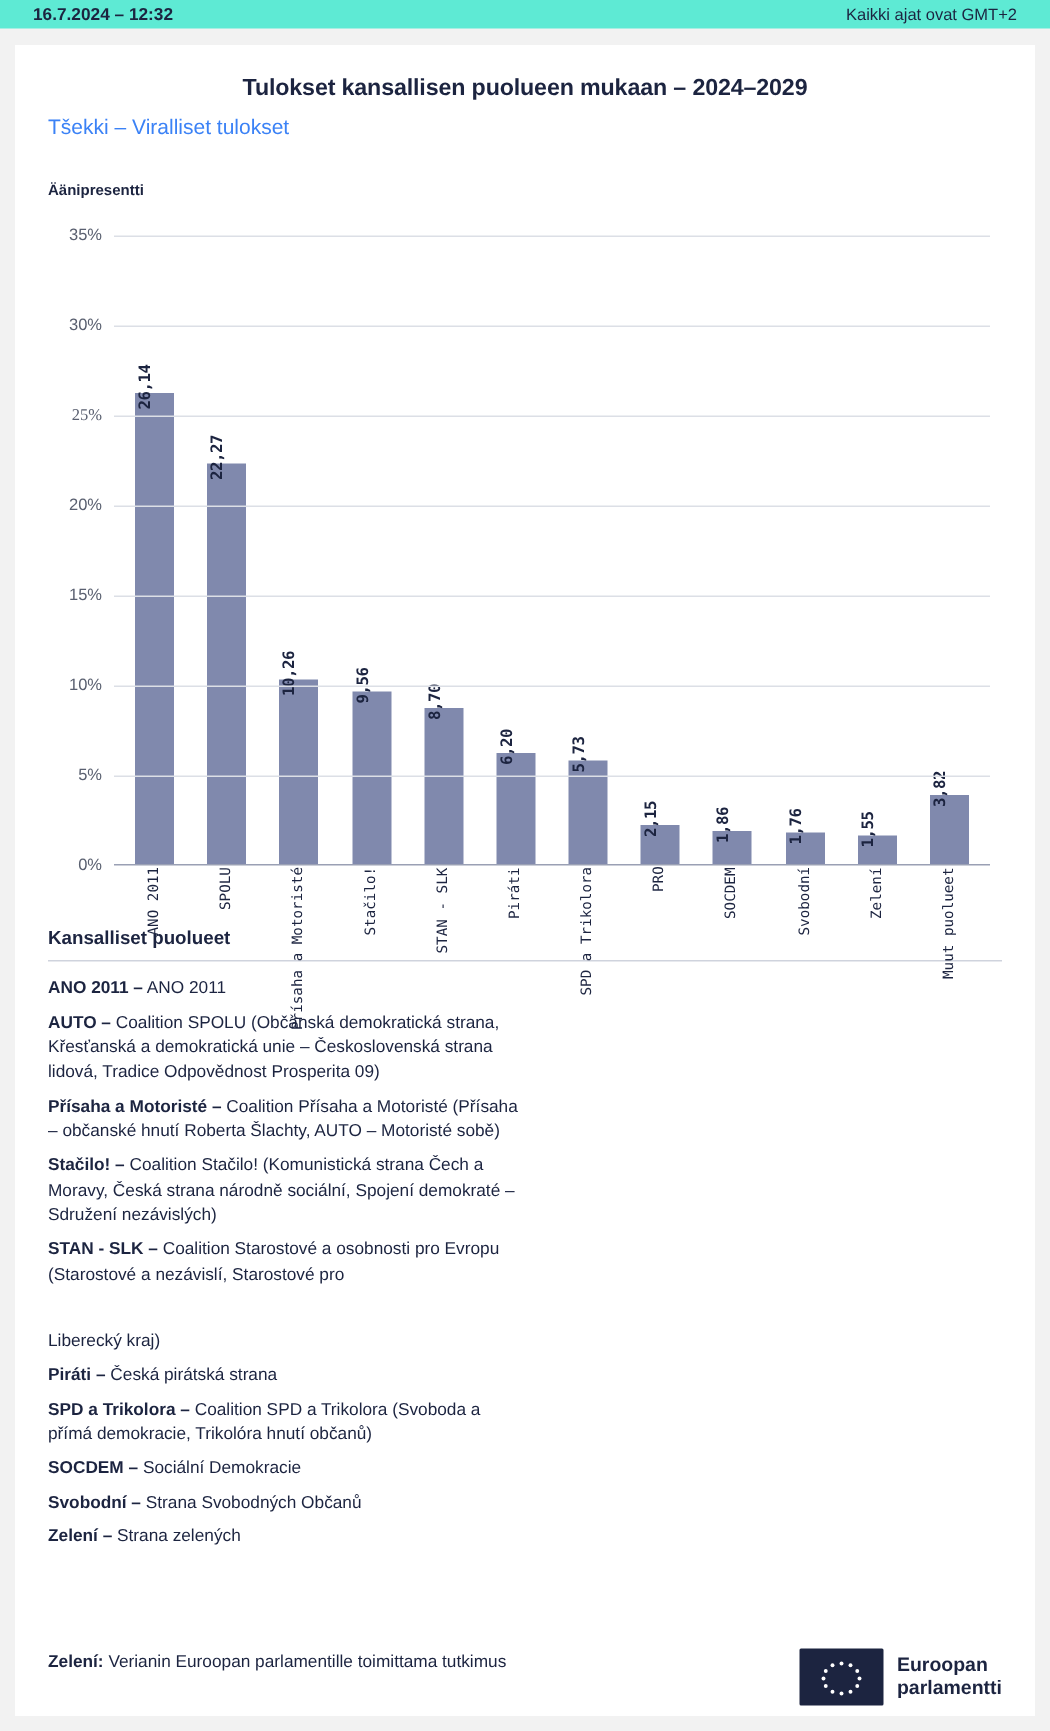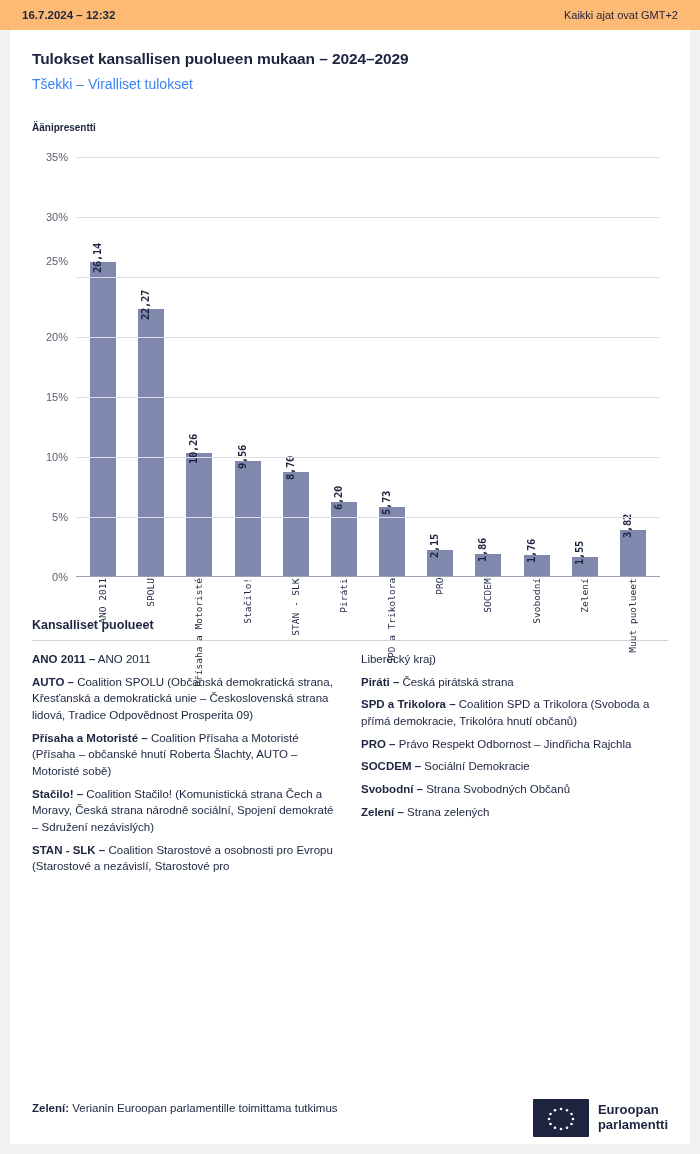--- a/index.html
+++ b/index.html
@@ -6,22 +6,22 @@
   html, body { margin:0; padding:0; }
   body {
     width:700px; height:1154px;
     background:#f2f2f2;
     font-family:"Liberation Sans", sans-serif;
     color:#1c2440;
     position:relative;
     overflow:hidden;
   }
   .topbar {
-    height:30px;
-    background:#fdba74;
+    height:19px;
+    background:#5eead4;
     display:flex;
     align-items:center;
     justify-content:space-between;
     padding:0 22px;
     font-size:11.5px;
     color:#1c2440;
   }
   .topbar .ts { font-weight:bold; }
   .topbar .tz { font-weight:normal; font-size:11px; }
 
@@ -30,20 +30,21 @@
     top:30px; left:10px;
     width:680px;
     height:1114px;
     background:#ffffff;
   }
   .title {
     font-size:15.5px;
     font-weight:bold;
     padding:20px 22px 0 22px;
     letter-spacing:-0.1px;
+    text-align:center;
   }
   .subtitle {
     font-size:14px;
     padding:8px 22px 0 22px;
     color:#3b82f6;
   }
   .axistitle {
     font-size:10px;
     font-weight:bold;
     padding:30px 0 0 22px;
@@ -145,20 +146,21 @@
     margin:8px 22px 0 22px;
     height:1px;
     background:#cfd3dd;
   }
   .legend-cols {
     display:flex;
     gap:22px;
     padding:10px 22px 0 22px;
     font-size:11.5px;
     line-height:1.45;
+    flex-direction:column;
   }
   .legend-col { width:50%; }
   .legend-item { margin-bottom:6px; }
   .legend-item b { font-weight:bold; }
   .legend-cont { margin-bottom:6px; }
 
   
   .footer {
     position:absolute;
     left:0; right:0; bottom:0;
@@ -257,21 +259,21 @@
     <div class="ylabel" style="top: 420px;">0%</div>
         <div class="gridline" style="top: 360px;"></div>
         <div class="ylabel" style="top: 360px;">5%</div>
         <div class="gridline" style="top: 300px;"></div>
         <div class="ylabel" style="top: 300px;">10%</div>
         <div class="gridline" style="top: 240px;"></div>
         <div class="ylabel" style="top: 240px;">15%</div>
         <div class="gridline" style="top: 180px;"></div>
         <div class="ylabel" style="top: 180px;">20%</div>
         <div class="gridline" style="top: 120px;"></div>
-        <div class="ylabel" style="top: 104px;">25%</div>
+        <div class="ylabel" style="top: 120px; font-family: Liberation Serif, serif;">25%</div>
         <div class="gridline" style="top: 60px;"></div>
         <div class="ylabel" style="top: 60px;">30%</div>
         <div class="gridline" style="top: 0px;"></div>
         <div class="ylabel" style="top: 0px;">35%</div>
       </div>
     <div class="xlabels" id="xlabels">
         <div class="xcol">
           <div class="xlabel">ANO 2011</div>
         </div>
         <div class="xcol">
@@ -317,21 +319,20 @@
         <div class="legend-item"><b>ANO 2011 –</b><span> ANO 2011</span></div>
         <div class="legend-item"><b>AUTO –</b><span> Coalition SPOLU (Občanská demokratická strana, Křesťanská a demokratická unie – Československá strana lidová, Tradice Odpovědnost Prosperita 09)</span></div>
         <div class="legend-item"><b>Přísaha a Motoristé –</b><span> Coalition Přísaha a Motoristé (Přísaha – občanské hnutí Roberta Šlachty, AUTO – Motoristé sobě)</span></div>
         <div class="legend-item"><b>Stačilo! –</b><span> Coalition Stačilo! (Komunistická strana Čech a Moravy, Česká strana národně sociální, Spojení demokraté – Sdružení nezávislých)</span></div>
         <div class="legend-item"><b>STAN - SLK –</b><span> Coalition Starostové a osobnosti pro Evropu (Starostové a nezávislí, Starostové pro</span></div>
       </div>
     <div class="legend-col" id="legend-right">
         <div class="legend-cont">Liberecký kraj)</div>
         <div class="legend-item"><b>Piráti –</b><span> Česká pirátská strana</span></div>
         <div class="legend-item"><b>SPD a Trikolora –</b><span> Coalition SPD a Trikolora (Svoboda a přímá demokracie, Trikolóra hnutí občanů)</span></div>
-        <div class="legend-item"><b>PRO –</b><span> Právo Respekt Odbornost – Jindřicha Rajchla</span></div>
         <div class="legend-item"><b>SOCDEM –</b><span> Sociální Demokracie</span></div>
         <div class="legend-item"><b>Svobodní –</b><span> Strana Svobodných Občanů</span></div>
         <div class="legend-item"><b>Zelení –</b><span> Strana zelených</span></div>
       </div>
   </div>
 
   <div class="footer">
     <div class="source">
       <b>Zelení:</b><span> Verianin Euroopan parlamentille toimittama tutkimus</span>
     </div>

